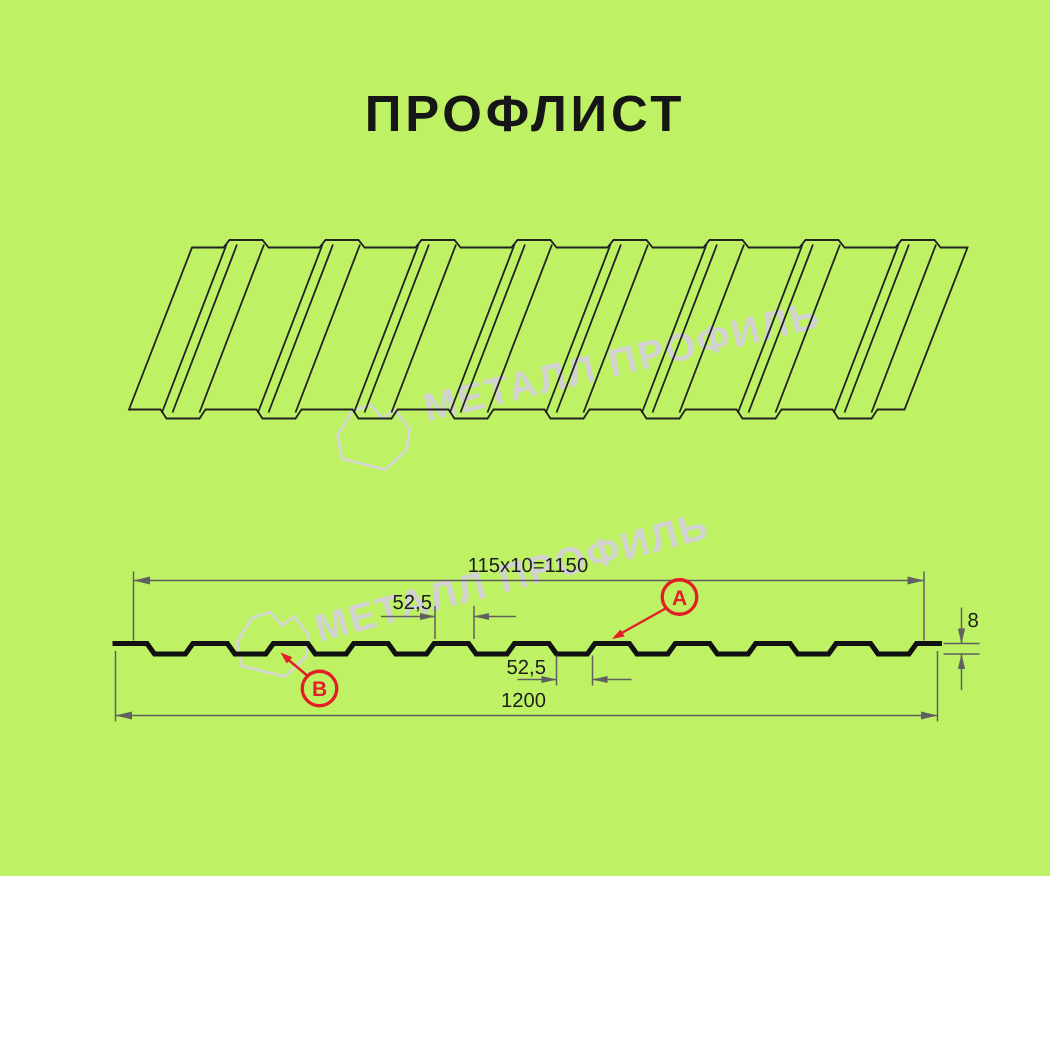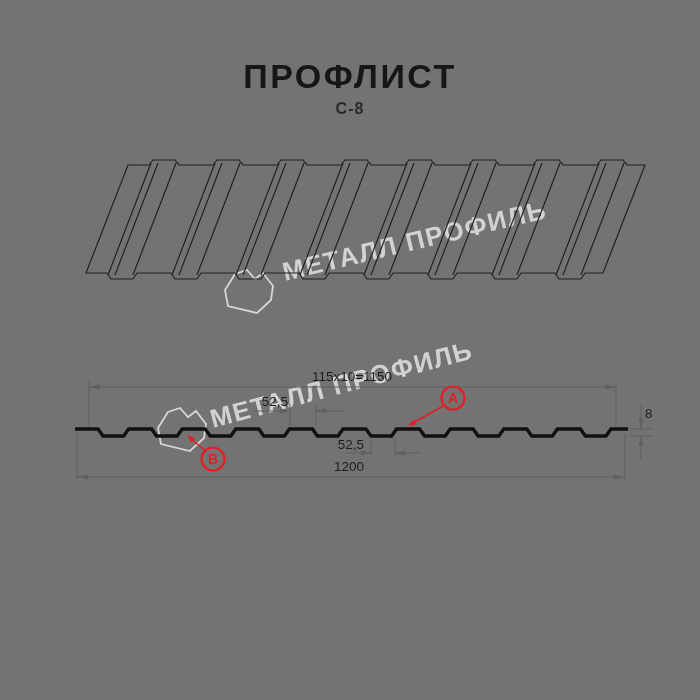--- a/index.html
+++ b/index.html
@@ -1,16 +1,16 @@
 <!DOCTYPE html>
 <html><head>
 <meta charset="utf-8">
 <style>
   html,body{margin:0;padding:0;background:#ffffff;}
-  .page{position:relative;width:700px;height:700px;background:#737373;overflow:hidden;
+  .page{position:relative;width:700px;height:584px;background:#bef264;overflow:hidden;
         font-family:"Liberation Sans",sans-serif;color:#1e1e1e;}
   .title{position:absolute;left:0;top:57px;width:700px;text-align:center;
          font-size:34px;font-weight:800;letter-spacing:2.5px;color:#161616;}
   .model{position:absolute;left:0;top:100px;width:700px;text-align:center;
          font-size:16px;font-weight:600;letter-spacing:1px;color:#2a2a2a;}
   .footer{position:absolute;left:0;top:617px;width:700px;text-align:center;
           font-size:17px;font-weight:600;letter-spacing:0.6px;color:#222;}
   svg{position:absolute;left:0;top:0;}
   .thin{stroke:#222;stroke-width:1.2;fill:none;}
   .dim{stroke:#606060;stroke-width:1;fill:none;}
@@ -20,21 +20,20 @@
   .wmtxt{font-family:"Liberation Sans",sans-serif;font-size:26px;font-weight:700;
          letter-spacing:1.5px;fill:#d2d2d2;}
   .wmlogo{stroke:#d6d6d6;stroke-width:1.8;fill:none;}
 </style>
 </head>
 <body>
 
 <div class="page">
 
   <div class="title">ПРОФЛИСТ</div>
-  <div class="model">С-8</div>
 
   <svg width="700" height="700" viewBox="0 0 700 700">
 
     <g>
       <path class="wmlogo" d="M228,306 L225,290 L235,274 L247,270 L255,279 L263,273 L273,286 L271,300 L257,313 Z"></path>
       <text class="wmtxt" transform="translate(285,281) rotate(-13.5)">МЕТАЛЛ ПРОФИЛЬ</text>
     </g>
 
     <g>
       <path class="thin" fill="#ffffff" d="

